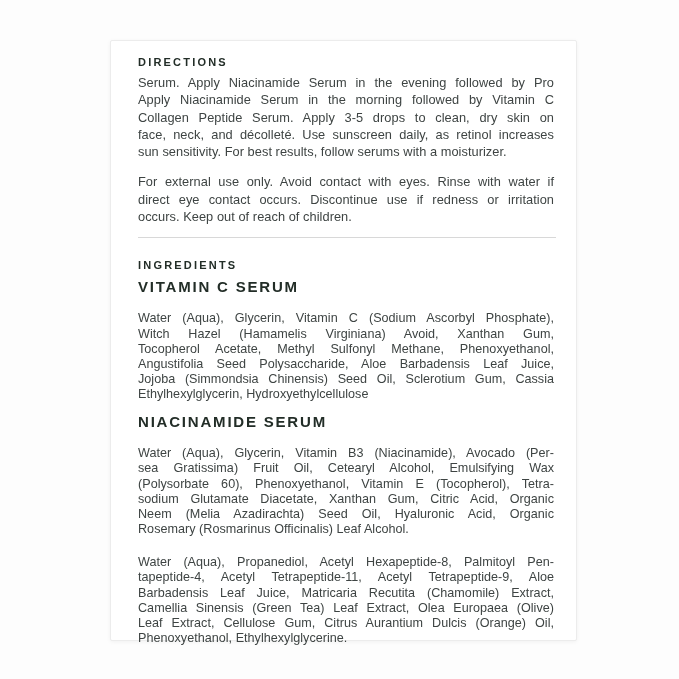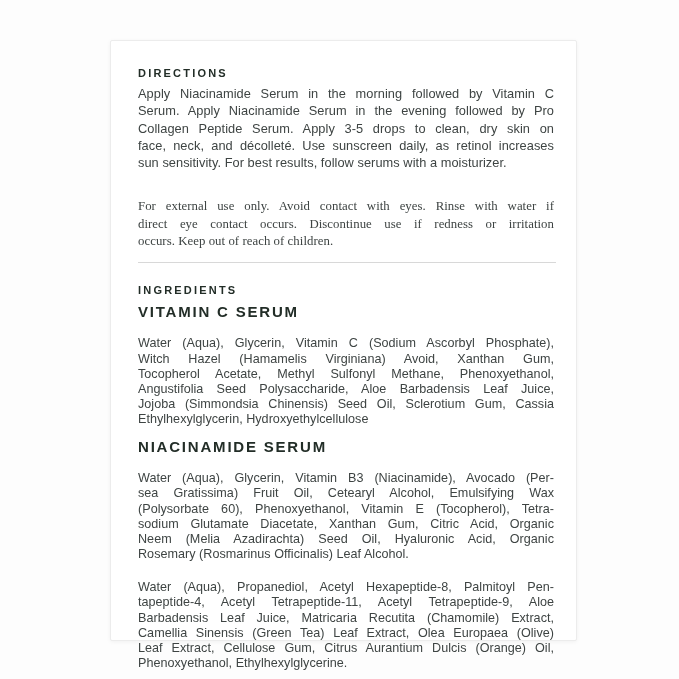--- a/index.html
+++ b/index.html
@@ -22,21 +22,21 @@
     position: absolute;
     left: 110px;
     top: 40px;
     width: 467px;
     height: 601px;
     box-sizing: border-box;
     background: #ffffff;
     border: 1px solid #ececec;
     border-radius: 2px;
     box-shadow: 0 1px 4px rgba(0,0,0,0.05);
-    padding: 26px 24px 10px 27px;
+    padding: 15px 24px 10px 27px;
   }
   .hd {
     font-size: 11px;
     line-height: 12px;
     font-weight: 700;
     letter-spacing: 2.2px;
     color: #222d27;
   }
   .sub {
     font-size: 15px;
@@ -61,21 +61,21 @@
   }
   .para .line {
     text-align: justify;
     text-align-last: justify;
     white-space: normal;
   }
   .para .line.last {
     text-align-last: left;
   }
   .mb-after-hd { margin-bottom: 6px; }
-  .p2 { margin-top: 27px; font-family: Liberation Serif, serif; }
+  .p2 { margin-top: 13px; }
   .divider {
     margin-top: 12px;
     height: 1px;
     background: #d8d8d8;
     width: 418px;
     border: none;
   }
   .ing-hd { margin-top: 21px; }
   .sub-1 { margin-top: 10px; }
   .sub-n { margin-top: 14px; }
@@ -84,22 +84,22 @@
 </style>
 </head>
 <body>
 
 <div class="stage">
   <div class="card">
 
     <div class="hd mb-after-hd">DIRECTIONS</div>
 
     <div class="para dir">
+        <div class="line">Serum. Apply Niacinamide Serum in the evening followed by Pro</div>
         <div class="line">Apply Niacinamide Serum in the morning followed by Vitamin C</div>
-        <div class="line">Serum. Apply Niacinamide Serum in the evening followed by Pro</div>
         <div class="line">Collagen Peptide Serum. Apply 3-5 drops to clean, dry skin on</div>
         <div class="line">face, neck, and décolleté. Use sunscreen daily, as retinol increases</div>
         <div class="line last">sun sensitivity. For best results, follow serums with a moisturizer.</div>
       </div>
 
     <div class="para dir p2">
         <div class="line">For external use only. Avoid contact with eyes. Rinse with water if</div>
         <div class="line">direct eye contact occurs. Discontinue use if redness or irritation</div>
         <div class="line last">occurs. Keep out of reach of children.</div>
       </div>

